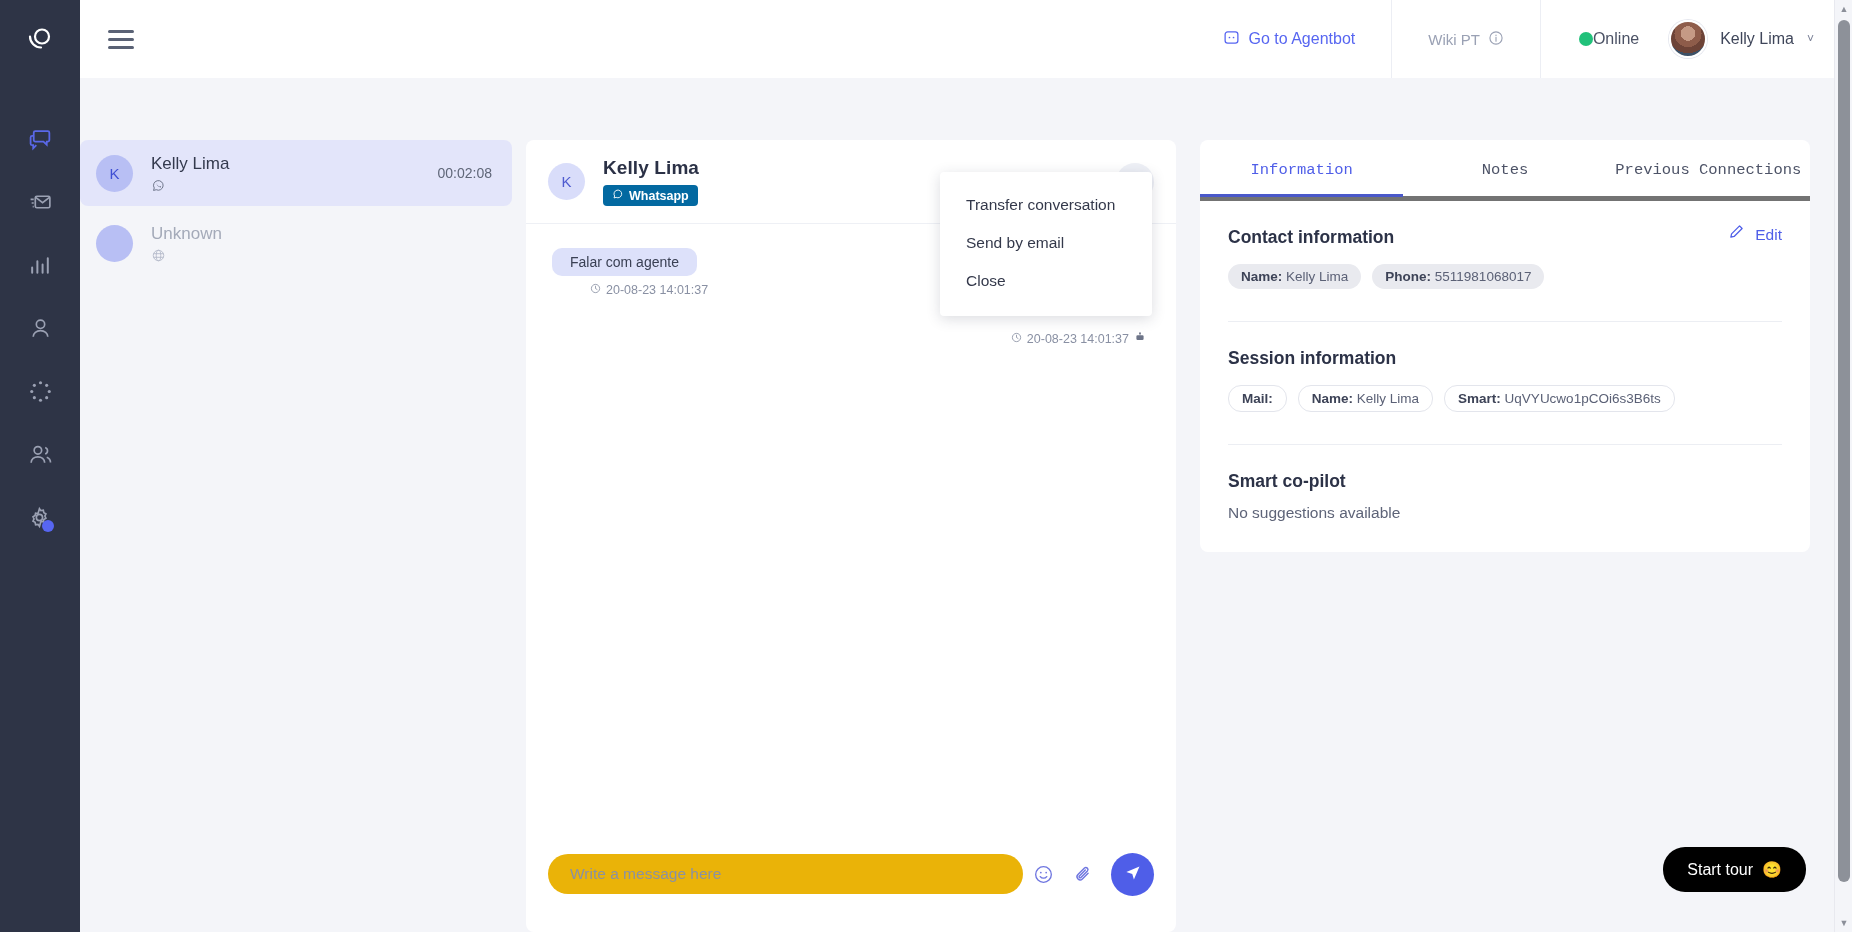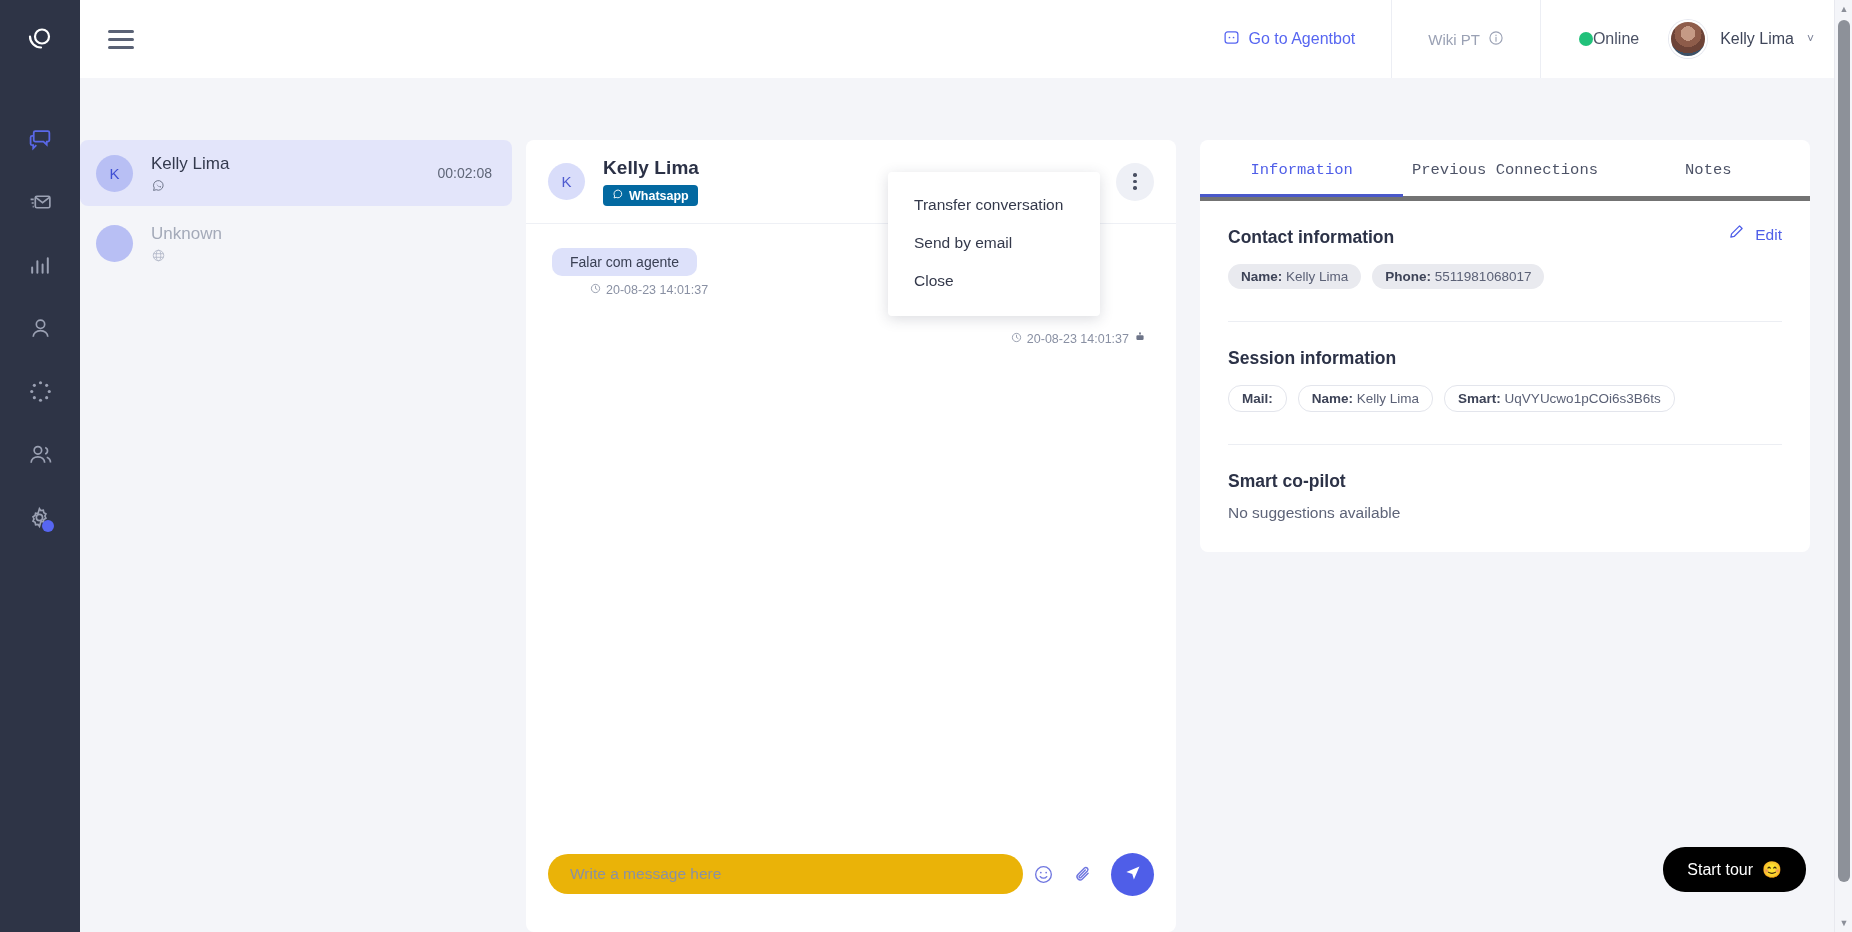--- a/index.html
+++ b/index.html
@@ -146,21 +146,21 @@
   }
   .msg-input::placeholder { color: #8a91a4; }
   .comp-icon { width: 40px; display: flex; align-items: center; justify-content: center; cursor: pointer; }
   .send-btn {
     width: 43px; height: 43px; border-radius: 50%; background: #4f5ee8;
     display: flex; align-items: center; justify-content: center; margin-left: 8px; cursor: pointer;
   }
 
   
   .menu {
-    position: absolute; left: 888px; top: 172px;
+    position: absolute; left: 940px; top: 172px;
     width: 212px; background: #fff; border-radius: 4px;
     box-shadow: 0 3px 14px rgba(40,45,70,.17);
     padding: 14px 0 16px 0; z-index: 40;
   }
   .menu-item {
     padding: 10px 26px; font-size: 15.5px; color: #34394b; cursor: pointer; white-space: nowrap;
   }
 
   
   .info-wrap { flex: 1; padding: 62px 42px 0 24px; }
@@ -435,22 +435,22 @@
             </svg>
           </span>
         </div>
       </div>
     </div>
 
     <div class="info-wrap">
       <div class="info-card">
         <div class="tabs">
           <div class="tab active">Information</div>
+          <div class="tab">Notes</div>
           <div class="tab">Previous Connections</div>
-          <div class="tab">Notes</div>
         </div>
 
         <div class="sect">
           <div class="edit-btn">
             <span>
               <svg width="17" height="17" viewBox="0 0 20 20" fill="none" stroke="#4f5ee8" stroke-width="1.5">
                 <path d="M13.6 3.4l3 3L7.2 15.8l-3.8.8.8-3.8z" stroke-linejoin="round"></path>
               </svg>
             </span>
             <span>Edit</span>

